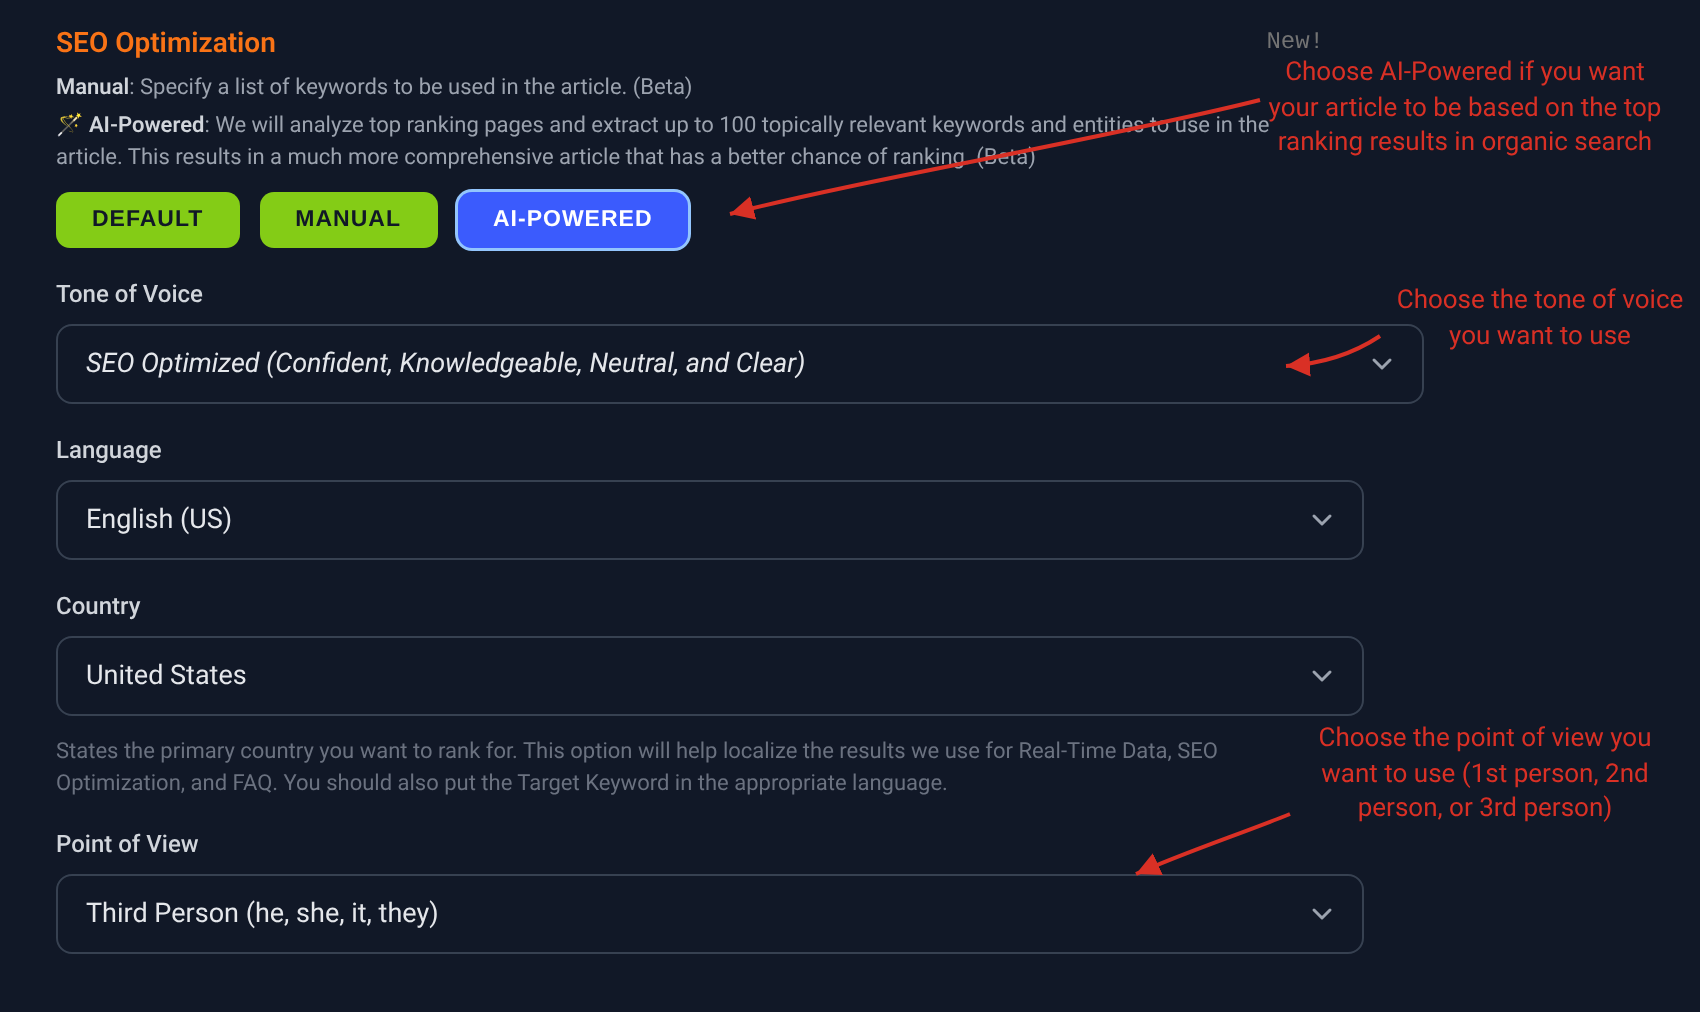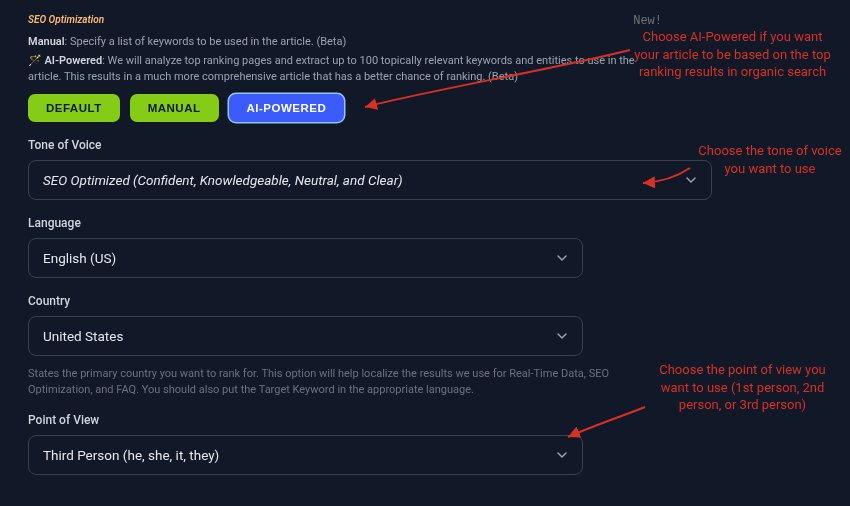--- a/index.html
+++ b/index.html
@@ -16,24 +16,23 @@
     padding: 14px 28px 18px 28px;
     width: 690px;
   }
   .header-row {
     display: flex;
     justify-content: space-between;
     align-items: flex-start;
     margin-bottom: 6px;
   }
   .title {
-    color: #fdba74;
-    font-size: 10px;
+    color: #f97316;
+    font-size: 14px;
     font-weight: 600;
-    font-style: italic;
   }
   .new-badge {
     color: #737373;
     font-size: 12px;
     font-family: Liberation Mono, monospace;
   }
   .desc {
     font-size: 11px;
     color: #9ca3af;
     line-height: 1.4;
@@ -61,21 +60,21 @@
     color: #ffffff;
     box-shadow: 0 0 0 1.5px #93c5fd;
   }
   .field-label {
     font-size: 12px;
     color: #d1d5db;
     margin-bottom: 8px;
     font-weight: 500;
   }
   .select {
-    width: 555px;
+    width: 654px;
     background: transparent;
     border: 1px solid #374151;
     border-radius: 8px;
     padding: 11px 14px;
     display: flex;
     justify-content: space-between;
     align-items: center;
     cursor: pointer;
     margin-bottom: 16px;
   }

